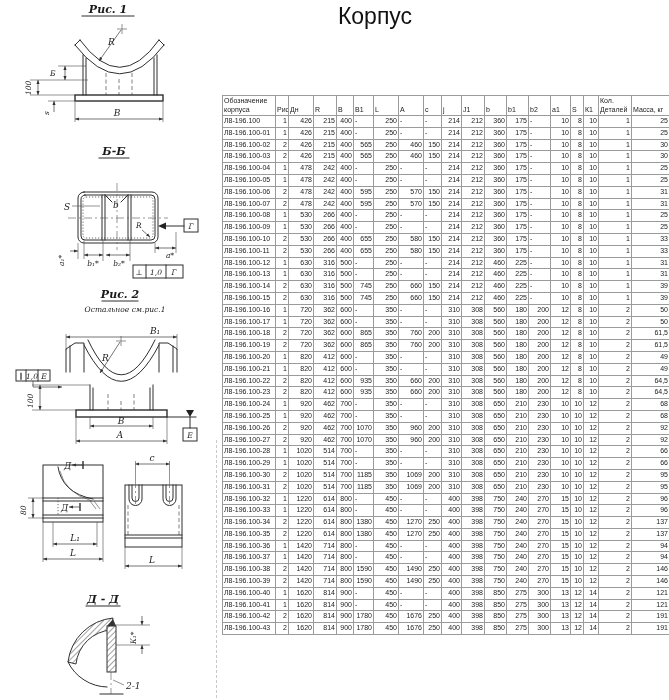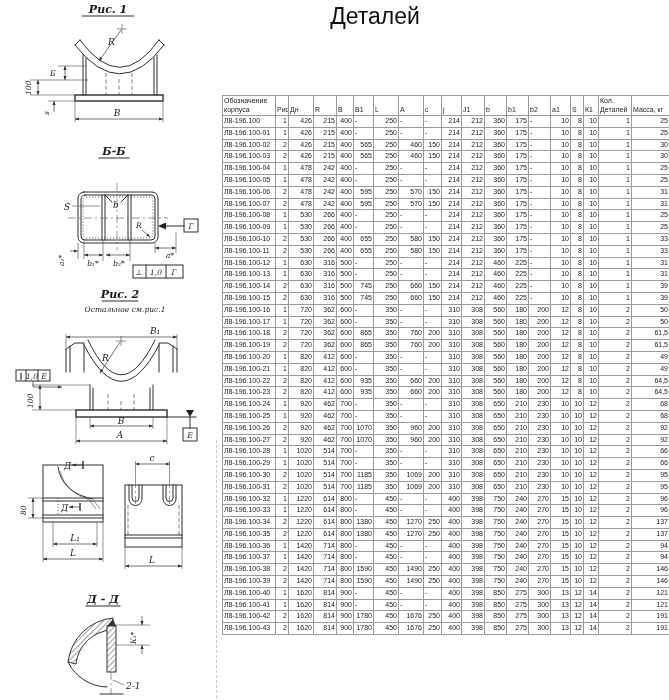--- a/index.html
+++ b/index.html
@@ -41,21 +41,21 @@
       <marker id="arr" viewBox="0 0 8 8" refX="7" refY="4" markerWidth="6.5" markerHeight="6.5" orient="auto-start-reverse">
         <path d="M0,1.2 L7,4 L0,6.8 Z" fill="#333"></path>
       </marker>
       <pattern id="hatch" width="4" height="4" patternUnits="userSpaceOnUse" patternTransform="rotate(45)">
         <rect width="4" height="4" fill="#fff"></rect>
         <line x1="0" y1="0" x2="0" y2="4" stroke="#555" stroke-width="1.1"></line>
       </pattern>
     </defs>
   </svg>
 
-  <div class="title">Деталей</div>
+  <div class="title">Корпус</div>
 
   <svg style="top:0" width="220" height="135" viewBox="0 0 220 135">
     <text class="ttl" x="108" y="13" text-anchor="middle">Рис. 1</text>
     <line class="dl" x1="82" y1="16" x2="134" y2="16"></line>
 
     <path class="dl" d="M75,45 Q120,103 164,45"></path>
     <path class="dl" d="M80,40 Q120,95 159,40"></path>
     <line class="dl" x1="75" y1="45" x2="80" y2="40"></line>
     <line class="dl" x1="164" y1="45" x2="159" y2="40"></line>
 

